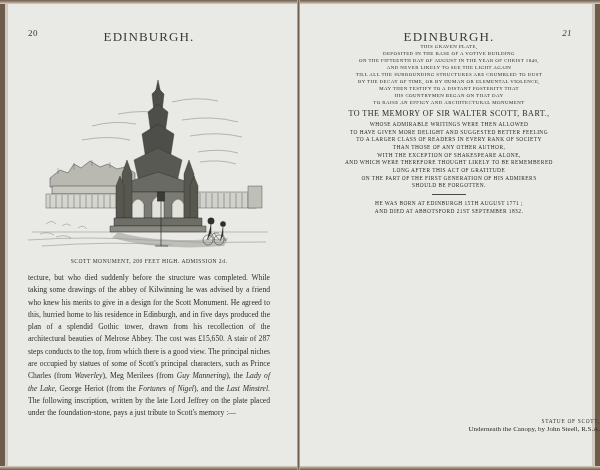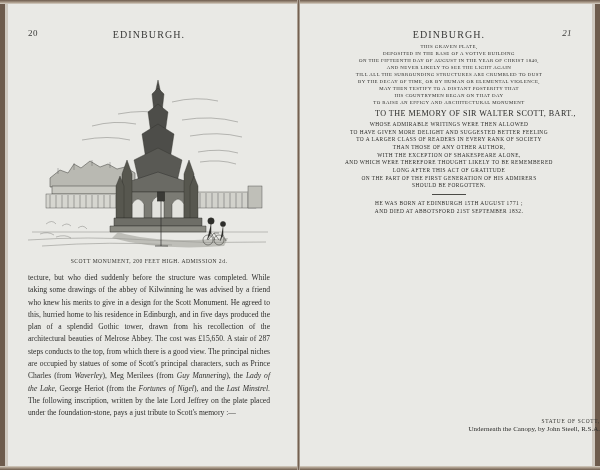--- a/index.html
+++ b/index.html
@@ -25,21 +25,21 @@
             background:linear-gradient(180deg,#6d5b4c,#b6a897 70%,#d8d3ca);z-index:8;}
   .edge-bot{position:absolute;left:0;bottom:0;width:100%;height:4px;
             background:linear-gradient(0deg,#6d5b4c,#b6a897 70%,#d8d3ca);z-index:8;}
 
   .inner{position:absolute;left:0;top:0;width:100%;height:100%;padding:0;}
   .running{position:absolute;top:28px;left:0;width:100%;height:14px;}
   .folio{position:absolute;font-size:9px;color:#3a3a38;letter-spacing:.4px;}
   .folio.l{left:28px;top:0;}
   .folio.r{right:28px;top:0;font-style:italic;}
   .runhead{position:absolute;width:100%;text-align:center;top:1px;
-           font-size:10px;letter-spacing:1.1px;color:#3a3a38;}
+           font-size:13px;letter-spacing:1.1px;color:#3a3a38;}
 
   .body-text{position:absolute;font-size:7.6px;line-height:1.62;
              text-align:justify;color:#2e2e2c;
              text-rendering:optimizeLegibility;}
   .body-text i{}
   .L-top{left:28px;top:46px;width:242px;}
   .L-bot{left:28px;top:272px;width:242px;}
 
   .fig-cap{position:absolute;width:100%;text-align:center;
            font-size:5.6px;letter-spacing:.5px;color:#33332f;}
@@ -49,21 +49,21 @@
   .fig-mon{position:absolute;left:22px;top:74px;width:256px;height:178px;}
   .cap-sta{position:absolute;left:0;top:418px;width:100%;text-align:right;}
   .cap-sta .c1{font-size:5.4px;letter-spacing:.7px;color:#33332f;}
   .cap-sta .c2{font-size:7px;color:#2e2e2c;margin-top:1px;}
 
   
   .inscr{position:absolute;left:24px;top:44px;width:254px;text-align:center;color:#2b2b29;}
   .inscr div{letter-spacing:.45px;line-height:1.42;}
   .i-sm{font-size:4.9px;}
   .i-md{font-size:5.4px;}
-  .i-big{font-size:8.1px;letter-spacing:1.1px;margin:1.5px 0;text-align:right;}
+  .i-big{font-size:8.1px;letter-spacing:1.1px;margin:1.5px 0;}
   .rule{width:34px;height:1px;background:#4a4a46;margin:4px auto 5px auto;}
 </style>
 </head>
 <body>
 
 <div class="spread">
 
   <div class="page left">
     <div class="inner">
       <div class="running">

